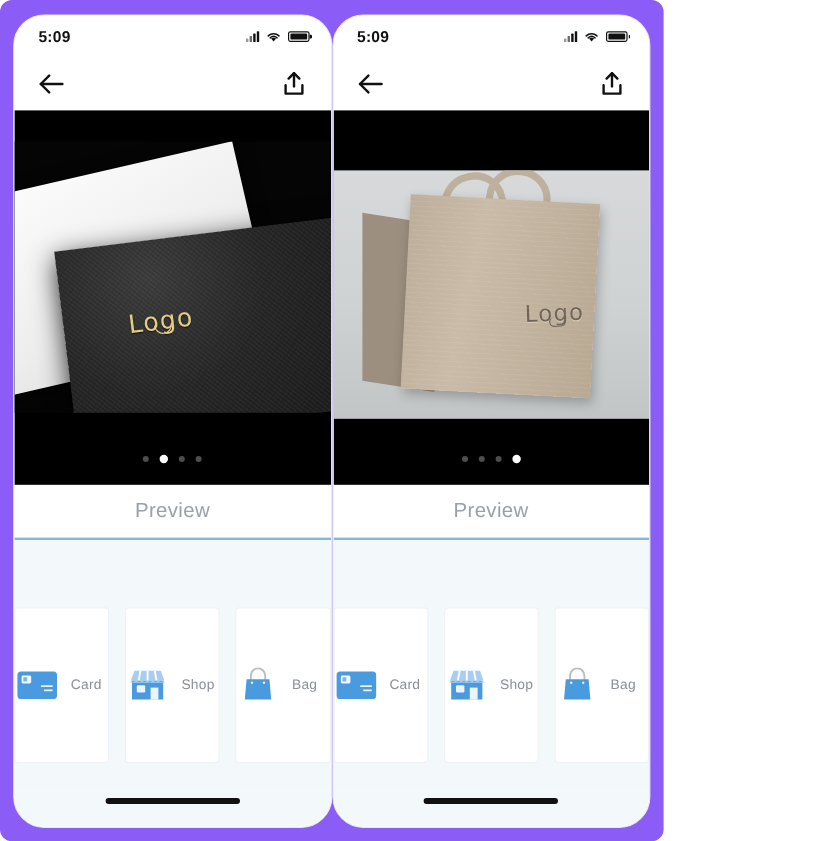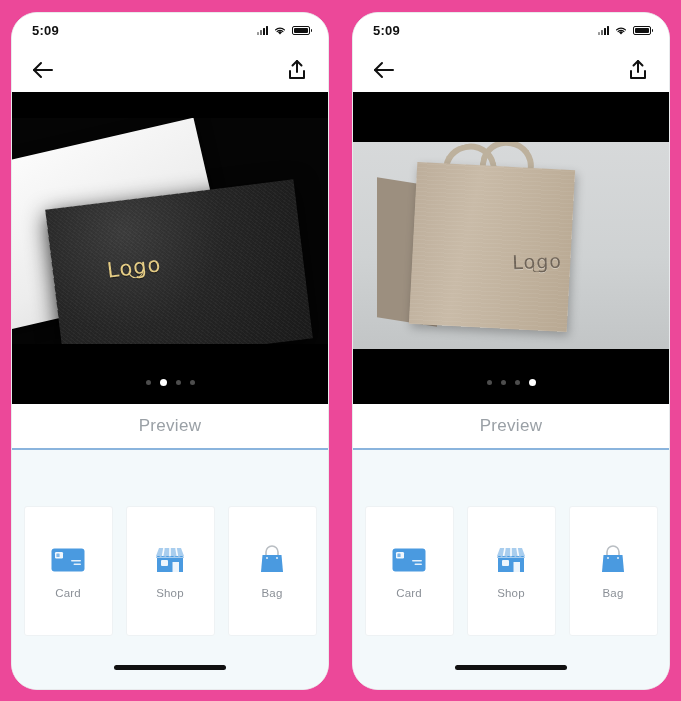--- a/index.html
+++ b/index.html
@@ -4,27 +4,28 @@
 <style>
   html,body{margin:0;padding:0;}
   body{
     width:681px;height:701px;
     background:#ffffff;
     font-family:"Liberation Sans",sans-serif;
     overflow:hidden;
   }
   .stage{
     position:relative;
-    width:681px;height:701px;
+    width:553px;height:701px;
     display:flex;
     justify-content:space-between;
     align-items:flex-start;
     padding:0;
     box-sizing:border-box;
-    background:#ec4899;
+    background:#8b5cf6;
+    border-radius:10px;
   }
   
   .phone{
     position:relative;
     width:318px;height:678px;
     margin-top:12px;
     background:#ffffff;
     border:1px solid #e8eaec;
     border-radius:26px;
     overflow:hidden;
@@ -228,23 +229,22 @@
     gap:13px;
     width:100%;
     justify-content:center;
   }
   .tile{
     width:87px;height:128px;
     background:#ffffff;
     border:1px solid #eef2f4;
     border-radius:3px;
     display:flex;
-    flex-direction:column;
+    flex-direction:row;
     align-items:center;
-    justify-content:center;
     gap:10px;
     cursor:pointer;
   }
   .tile .tile-label{
     font-size:11.5px;color:#8b9097;letter-spacing:.2px;
   }
   .tile .icon-wrap{
     width:36px;height:34px;
     display:flex;align-items:center;justify-content:center;
   }

